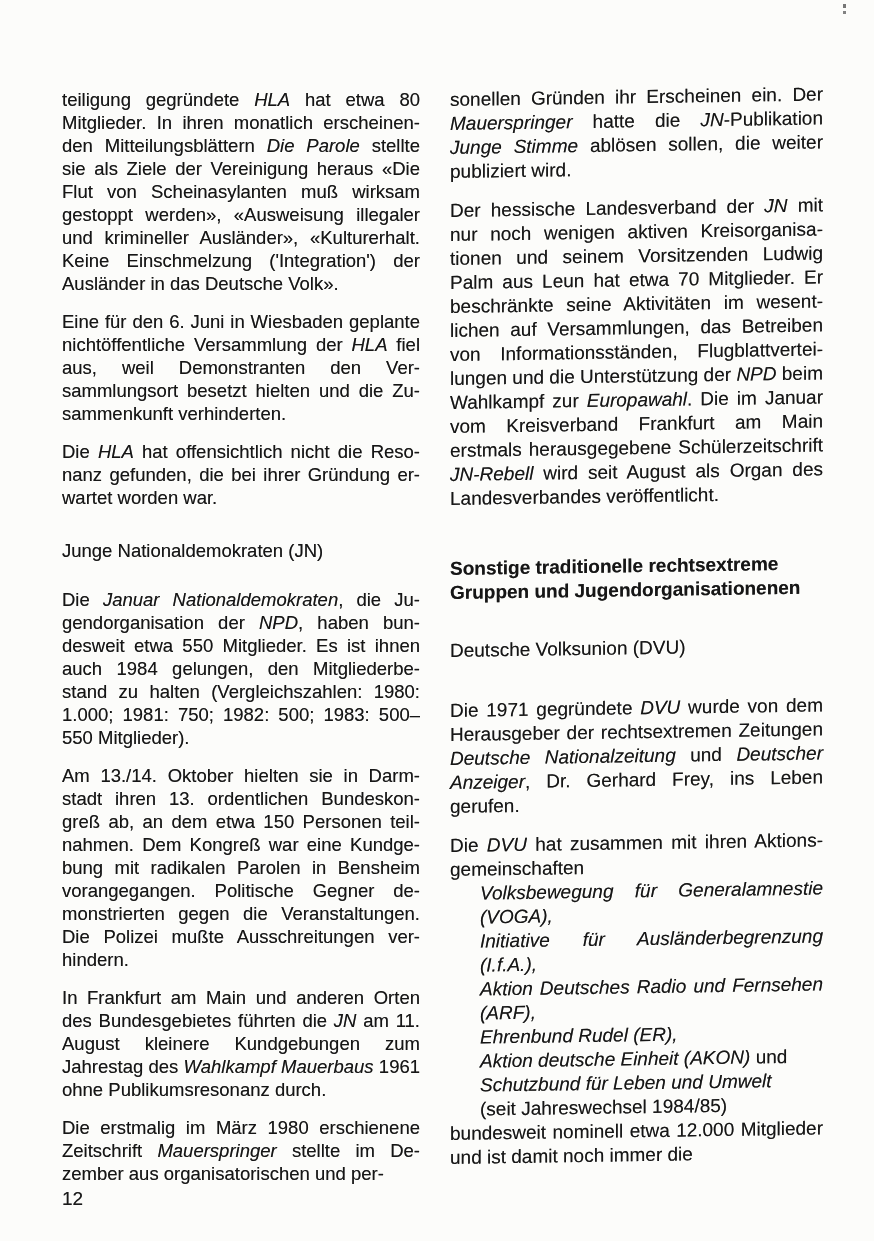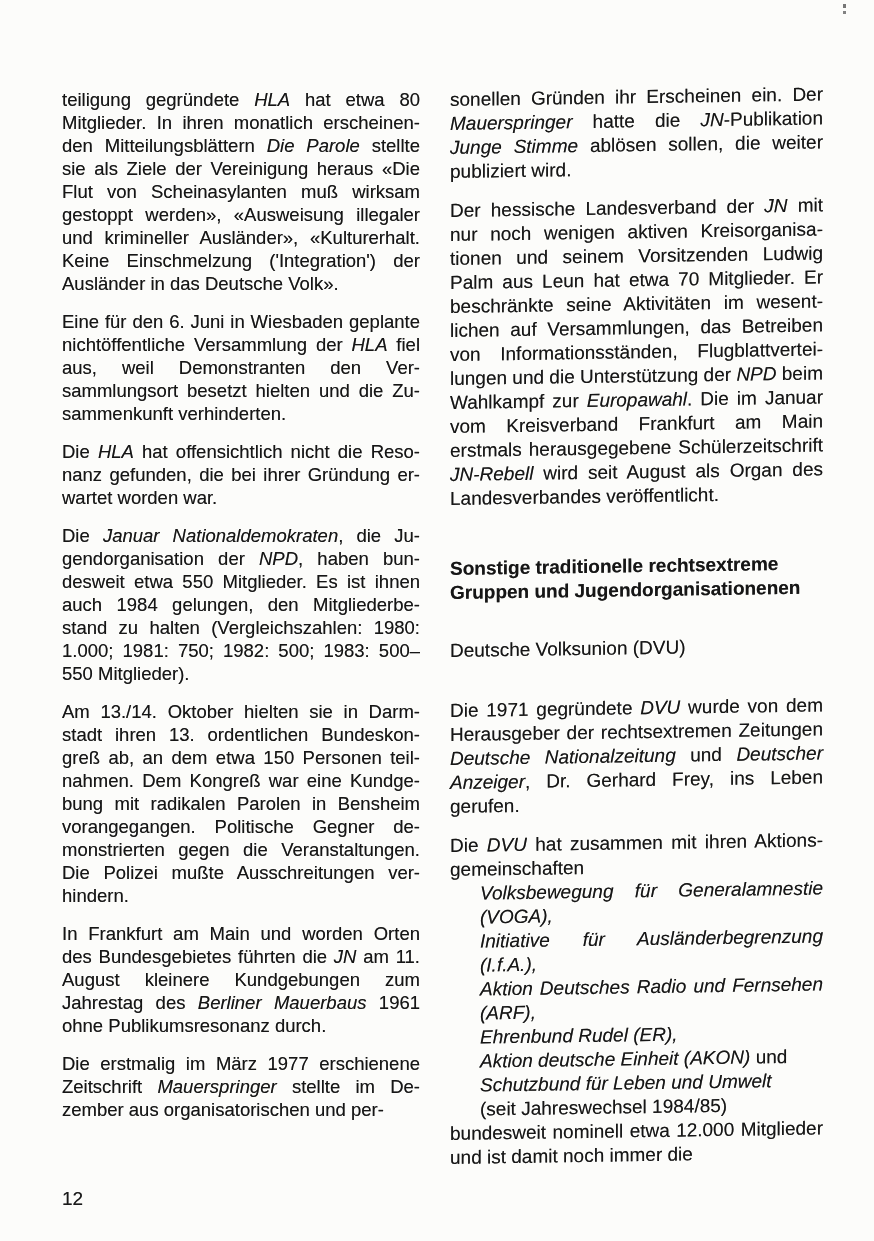--- a/index.html
+++ b/index.html
@@ -41,24 +41,25 @@
 </style>
 </head>
 <body>
 
 <div class="page">
   <div class="artifact"></div>
   <div class="col col-left">
       <p class="p"><span>teiligung gegründete </span><i>HLA</i><span> hat etwa 80 Mitglieder. In ihren monatlich erscheinen­den Mitteilungs­blättern </span><i>Die Parole</i><span> stellte sie als Ziele der Vereinigung heraus «Die Flut von Schein­asylanten muß wirksam gestoppt werden», «Ausweisung illegaler und krimineller Ausländer», «Kulturerhalt. Keine Ein­schmelzung ('Integration') der Ausländer in das Deutsche Volk».</span></p>
       <p class="p"><span>Eine für den 6. Juni in Wiesbaden geplan­te nichtöffentliche Versammlung der </span><i>HLA</i><span> fiel aus, weil Demonstranten den Ver­sammlungsort besetzt hielten und die Zu­sammenkunft verhinderten.</span></p>
       <p class="p"><span>Die </span><i>HLA</i><span> hat offensichtlich nicht die Reso­nanz gefunden, die bei ihrer Gründung er­wartet worden war.</span></p>
+      <p class="h"><span>Junge Nationaldemokraten (JN)</span></p>
       <p class="p"><span>Die </span><i>Januar Nationaldemokraten</i><span>, die Ju­gendorganisation der </span><i>NPD</i><span>, haben bun­desweit etwa 550 Mitglieder. Es ist ihnen auch 1984 gelungen, den Mitgliederbe­stand zu halten (Vergleichszahlen: 1980: 1.000; 1981: 750; 1982: 500; 1983: 500–550 Mitglieder).</span></p>
       <p class="p"><span>Am 13./14. Oktober hielten sie in Darm­stadt ihren 13. ordentlichen Bundeskon­greß ab, an dem etwa 150 Personen teil­nahmen. Dem Kongreß war eine Kundge­bung mit radikalen Parolen in Bensheim vorangegangen. Politische Gegner de­monstrierten gegen die Veranstaltungen. Die Polizei mußte Ausschreitungen ver­hindern.</span></p>
-      <p class="p"><span>In Frankfurt am Main und worden Orten des Bundesgebietes führten die </span><i>JN</i><span> am 11. August kleinere Kundgebungen zum Jahrestag des </span><i>Berliner Mauerbaus</i><span> 1961 ohne Publikumsresonanz durch.</span></p>
-      <p class="p"><span>Die erstmalig im März 1977 erschienene Zeitschrift </span><i>Mauerspringer</i><span> stellte im De­zember aus organisatorischen und per-</span></p>
+      <p class="p"><span>In Frankfurt am Main und anderen Orten des Bundesgebietes führten die </span><i>JN</i><span> am 11. August kleinere Kundgebungen zum Jahrestag des </span><i>Wahlkampf Mauerbaus</i><span> 1961 ohne Publikumsresonanz durch.</span></p>
+      <p class="p"><span>Die erstmalig im März 1980 erschienene Zeitschrift </span><i>Mauerspringer</i><span> stellte im De­zember aus organisatorischen und per-</span></p>
     </div>
   <div class="col col-right">
       <p class="p"><span>sonellen Gründen ihr Erscheinen ein. Der </span><i>Mauerspringer</i><span> hatte die </span><i>JN</i><span>-Publikation </span><i>Junge Stimme</i><span> ablösen sollen, die weiter publiziert wird.</span></p>
       <p class="p"><span>Der hessische Landesverband der </span><i>JN</i><span> mit nur noch wenigen aktiven Kreisorganisa­tionen und seinem Vorsitzenden Ludwig Palm aus Leun hat etwa 70 Mitglieder. Er beschränkte seine Aktivitäten im wesent­lichen auf Versammlungen, das Betreiben von Informationsständen, Flugblattvertei­lungen und die Unterstützung der </span><i>NPD</i><span> beim Wahlkampf zur </span><i>Europawahl</i><span>. Die im Januar vom Kreisverband Frankfurt am Main erstmals herausgegebene Schüler­zeitschrift </span><i>JN-Rebell</i><span> wird seit August als Organ des Landesverbandes veröffent­licht.</span></p>
       <p class="hb"><span>Sonstige traditionelle rechtsextreme Gruppen und Jugendorganisationenen</span></p>
       <p class="h2"><span>Deutsche Volksunion (DVU)</span></p>
       <p class="p"><span>Die 1971 gegründete </span><i>DVU</i><span> wurde von dem Herausgeber der rechtsextremen Zeitun­gen </span><i>Deutsche Nationalzeitung</i><span> und </span><i>Deut­scher Anzeiger</i><span>, Dr. Gerhard Frey, ins Le­ben gerufen.</span></p>
       <p class="p tight"><span>Die </span><i>DVU</i><span> hat zusammen mit ihren Aktions­gemeinschaften</span></p>
       <p class="li"><i>Volksbewegung für Generalamnestie (VOGA),</i></p>
       <p class="li"><i>Initiative für Ausländerbegrenzung (I.f.A.),</i></p>

